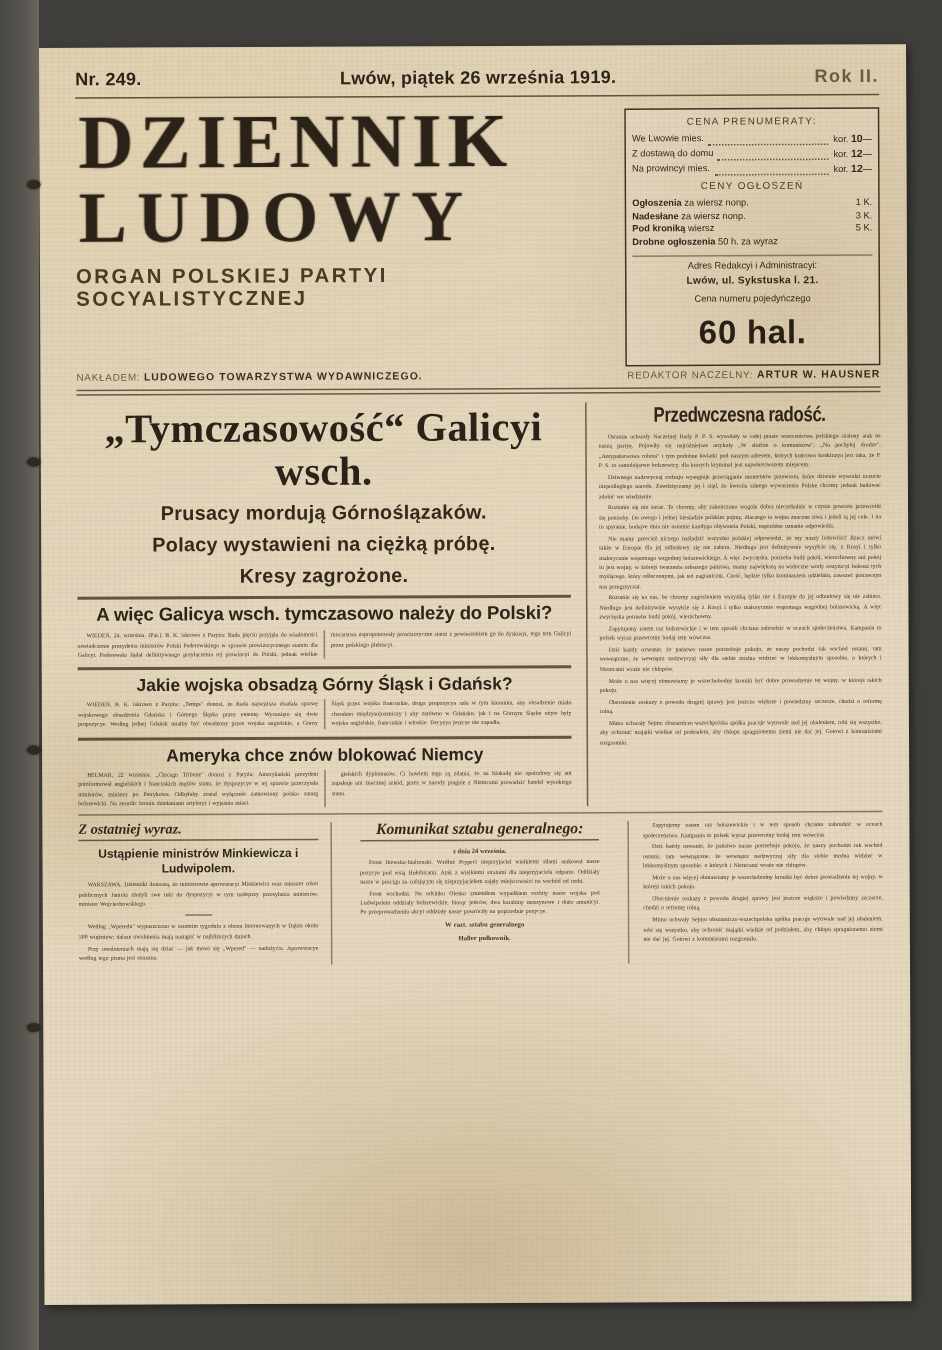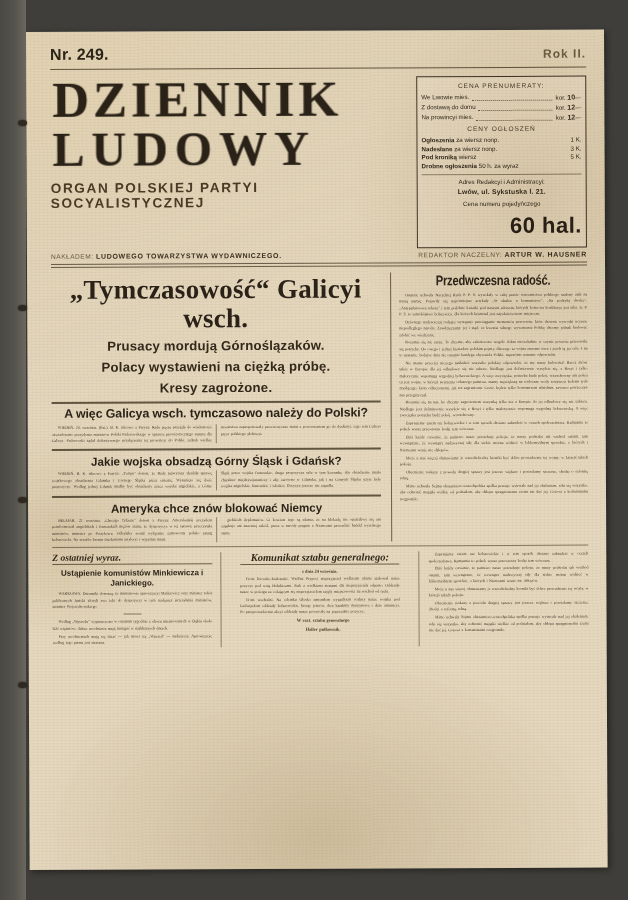--- a/index.html
+++ b/index.html
@@ -43,21 +43,21 @@
 
   
   .hole{
     position:absolute;left:18px;width:9px;height:6px;border-radius:50%;
     background:#2e2a22;z-index:5;box-shadow:0 0 2px rgba(0,0,0,.6);
   }
 
   
   .topline{display:flex;align-items:baseline;justify-content:space-between;
     font-family:"Liberation Sans",sans-serif;font-weight:bold;font-size:11.5px;letter-spacing:.2px;}
-  .topline .issue{font-size:16px;}
+  .topline .issue{font-size:12px;}
   .topline .date{font-size:12px;}
   .topline .year{font-size:12px;color:#6d6149;letter-spacing:1px;text-align:center;}
   .rule{border:0;border-top:1.6px solid #4a3f2c;margin:5px 0 4px 0;opacity:.85;}
 
   
   .masthead{display:flex;gap:8px;}
   .mh-left{flex:1 1 auto;min-width:0;}
   .mh-title{
     font-family:"Liberation Serif",serif;font-weight:bold;
     font-size:51px;line-height:.96;letter-spacing:4px;color:#2a2218;
@@ -79,21 +79,21 @@
   .pb-row{display:flex;justify-content:space-between;font-size:6.2px;}
   .pb-row .lbl{white-space:nowrap;}
   .pb-row .dots{flex:1 1 auto;border-bottom:1px dotted #6b5f46;margin:0 3px 2px;}
   .pb-row .amt b{font-size:7px;}
   .pb-hr{border:0;border-top:1px solid #6b5f46;margin:3px 0;opacity:.7;}
   .pb-ad{display:flex;justify-content:space-between;font-size:6.2px;}
   .pb-ad b{font-weight:bold;}
   .pb-addr{text-align:center;font-size:6.2px;margin-top:3px;}
   .pb-addr .b{font-weight:bold;font-size:6.8px;letter-spacing:.2px;}
   .pb-single{text-align:center;font-size:6.2px;margin-top:3px;}
-  .pb-price{text-align:right;font-weight:bold;font-size:22px;letter-spacing:.5px;
+  .pb-price{text-align:center;font-weight:bold;font-size:22px;letter-spacing:.5px;
     margin:1px 0 2px;color:#2a2218;}
 
   
   .imprint{display:flex;justify-content:space-between;
     font-family:"Liberation Sans",sans-serif;font-size:6.6px;letter-spacing:.5px;
     color:#3b3121;margin-top:3px;}
   .imprint .sm{color:#6a5d44;}
   .imprint b{font-size:7px;letter-spacing:.7px;}
   .dblrule{border:0;border-top:1.3px solid #4a3f2c;border-bottom:1px solid #4a3f2c;
     height:2px;margin:4px 0 6px;opacity:.8;}
@@ -157,20 +157,21 @@
 
 <div id="scan">
 
   <div id="page">
     <div id="grain"></div>
 
     <div class="inner">
 
       <div class="topline">
         <span class="issue">Nr. 249.</span>
+        <span class="date">Lwów, piątek 26 września 1919.</span>
         <span class="year">Rok II.</span>
       </div>
       <hr class="rule">
 
       <div class="masthead">
         <div class="mh-left">
           <div class="mh-title smudge">DZIENNIK</div>
           <div class="mh-title two smudge">LUDOWY</div>
           <div class="mh-sub">ORGAN POLSKIEJ PARTYI SOCYALISTYCZNEJ</div>
         </div>
@@ -286,21 +287,21 @@
           </div>
         </div>
       </div>
 
       <hr class="hr-thin">
 
       <div class="lower">
 
         <div class="lw-col">
           <div class="ital-head">Z ostatniej wyraz.</div>
-          <div class="minihead">Ustąpienie komunistów Minkiewicza i Janickiego.</div>
+          <div class="minihead">Ustąpienie ministrów Minkiewicza i Ludwipolem.</div>
           <div class="bodytext">
             <p>WARSZAWA. Dzienniki donoszą, że ministrowie aprowizacyi Minkiewicz oraz minister robót publicznych Janicki złożyli swe teki do dyspozycyi w tym nadepszy przesyłania ministrów, minister Wojciechowskiego.</p>
           </div>
           <div class="tinyrule"></div>
           <div class="bodytext">
             <p>Według „Wperedu" wypuszczono w ostatnim tygodniu z obozu internowanych w Dąbiu około 500 więźniów; dalsze uwolnienia mają nastąpić w najbliższych dniach.</p>
             <p>Przy uwolnieniach mają się dziać — jak mówi się „Wpered" — nadużycia. Aprowizacye według tego pisma jest straszna.</p>
           </div>
         </div>
 

